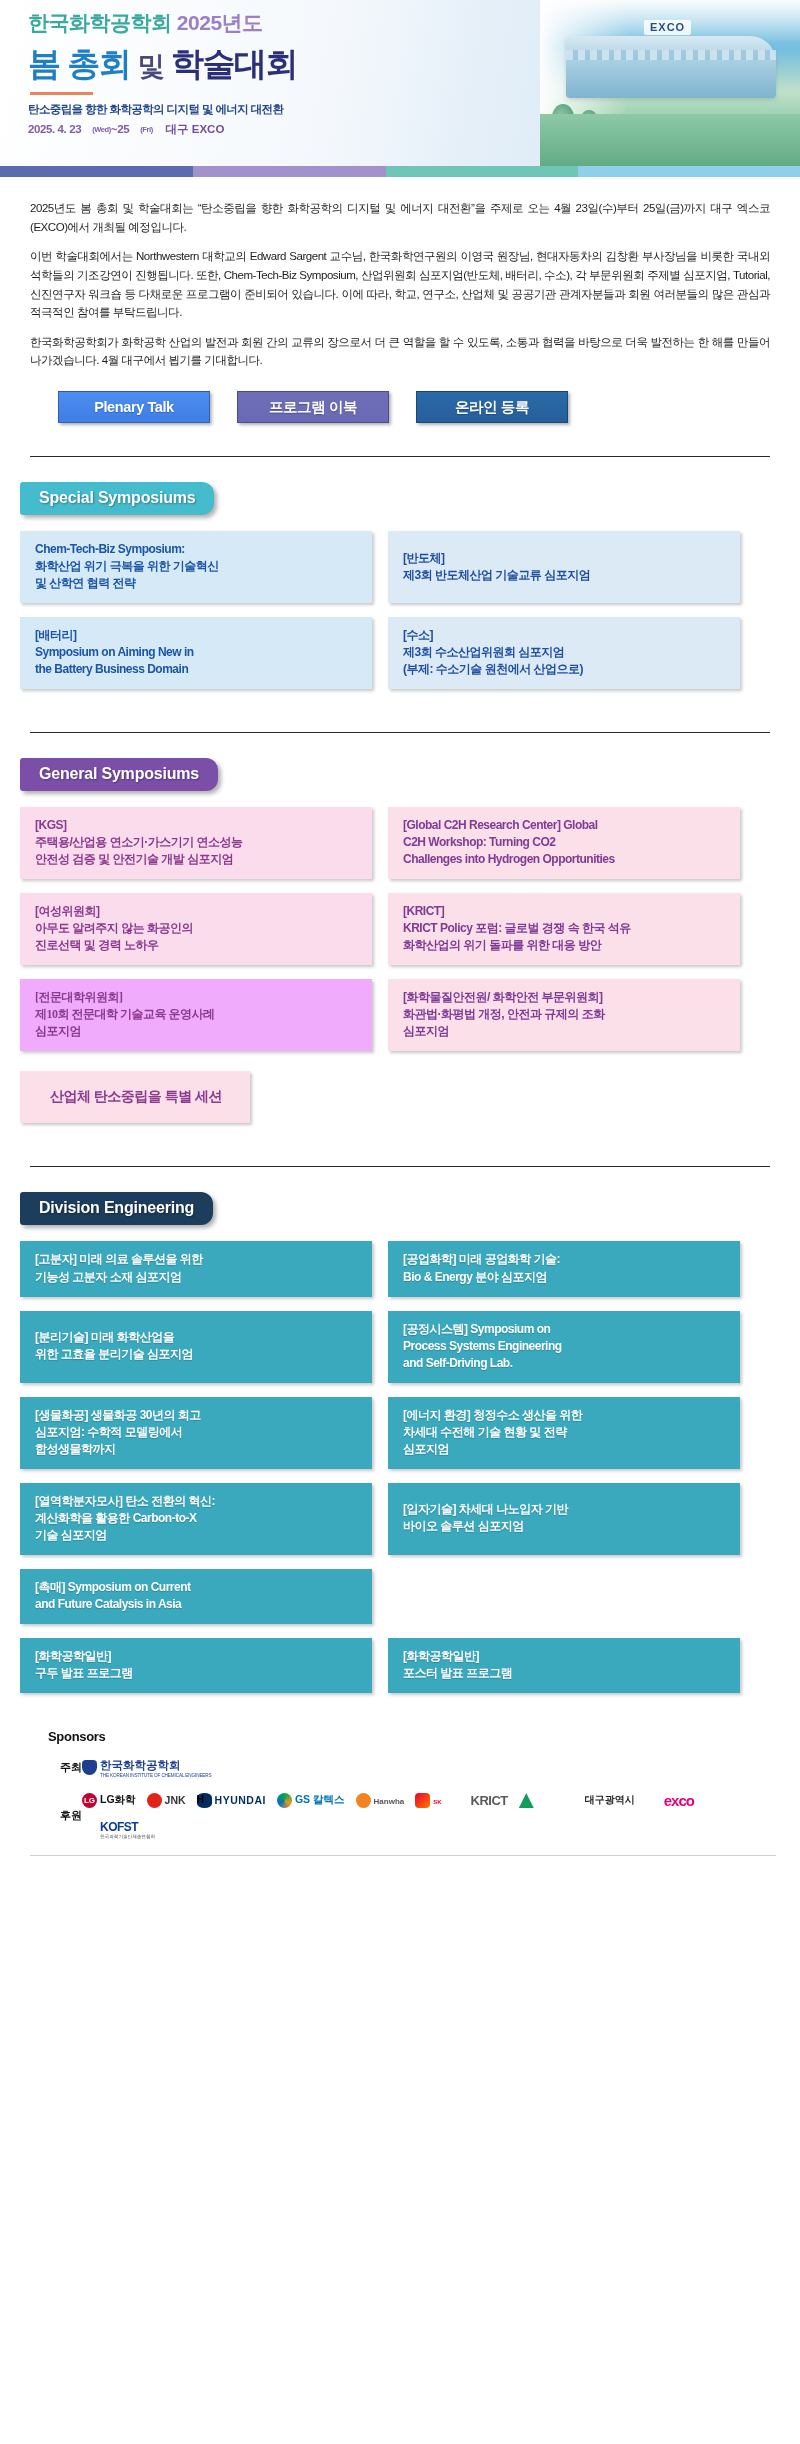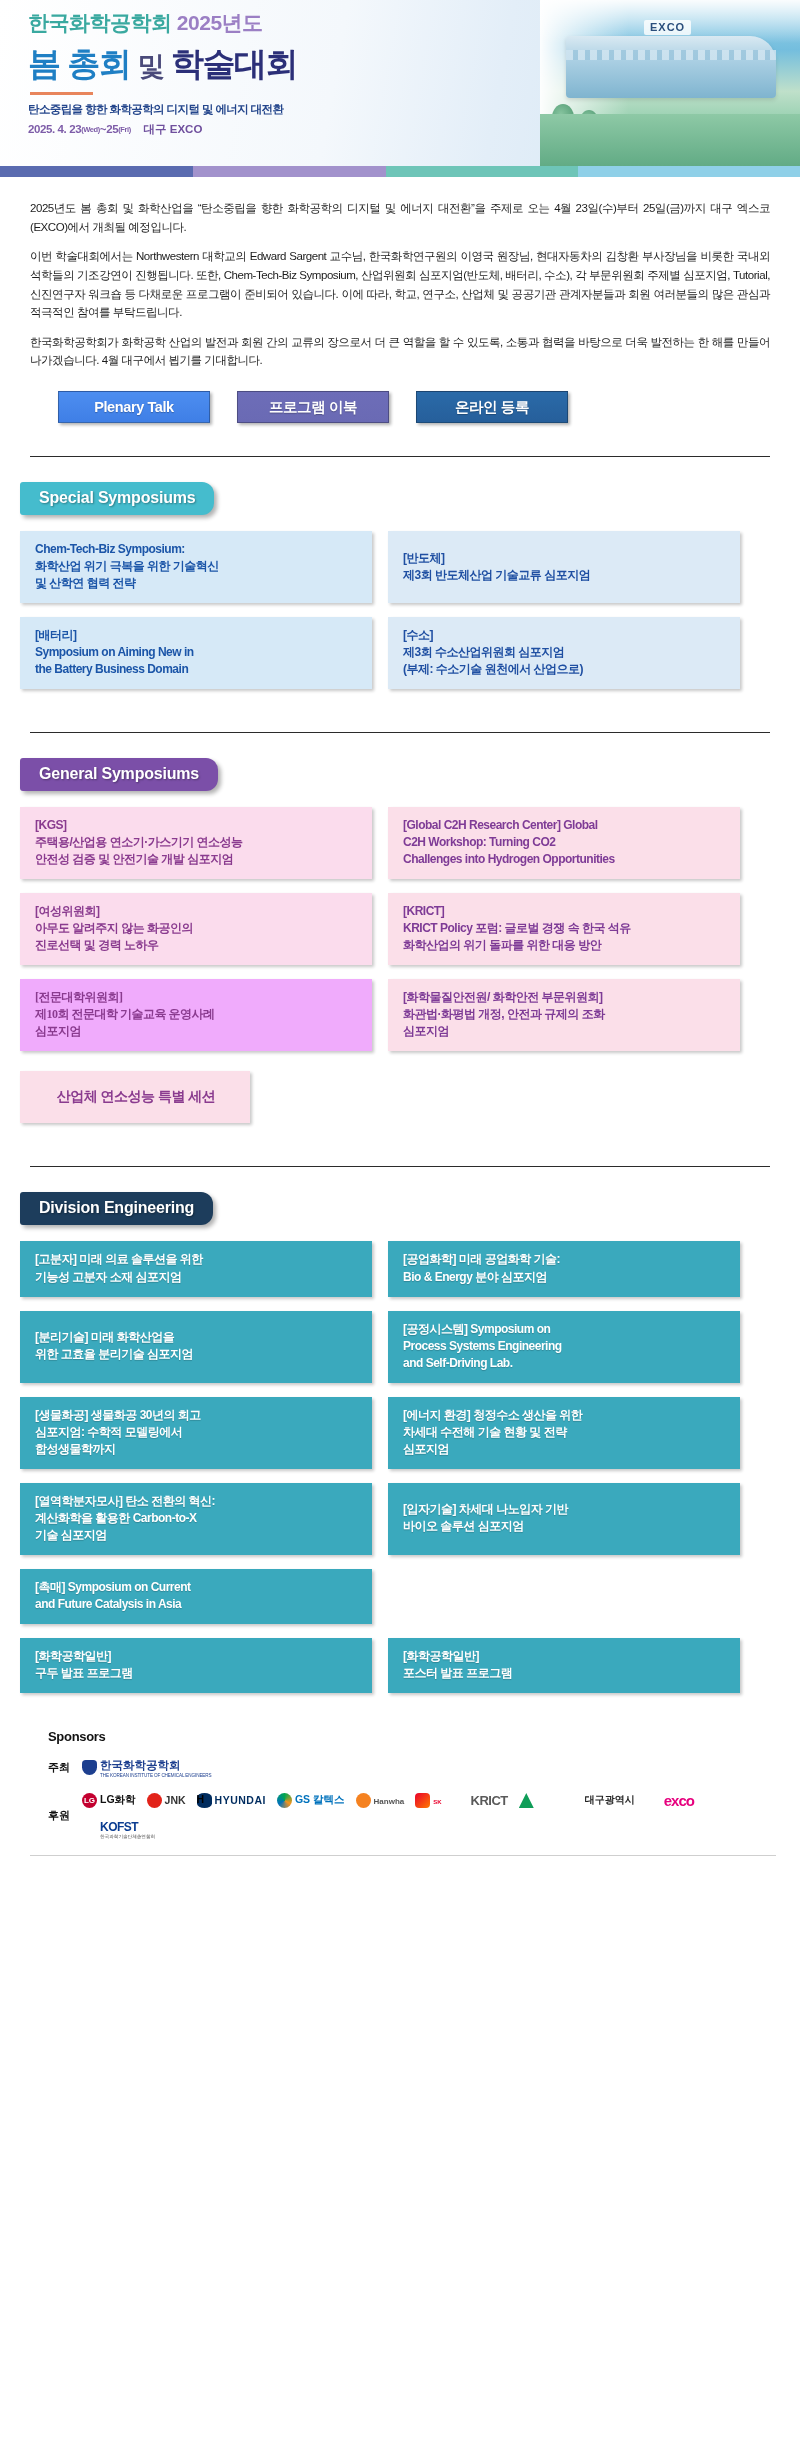--- a/index.html
+++ b/index.html
@@ -65,21 +65,21 @@
   .t-line1 { font-size:21px; font-weight:700; letter-spacing:-.5px; line-height:1.2; }
   .t-line1 .k1{ color:#3aa9a0; }
   .t-line1 .k2{ color:#9b7fc4; }
   .t-line2 { font-size:33px; font-weight:800; letter-spacing:-1.5px; line-height:1.15; margin-top:10px; }
   .t-line2 .b1{ color:#1f7fc4; }
   .t-line2 .b2{ color:#4a4a7a; font-size:27px; }
   .t-line2 .b3{ color:#2b2f78; }
   .rule-orange { width:63px; height:3px; background:#e8855c; margin:9px 0 7px 2px; }
   .t-sub { font-size:11.5px; font-weight:700; color:#24468c; letter-spacing:-.6px; }
   .t-date { font-size:11.5px; font-weight:700; color:#7d5ca8; letter-spacing:-.4px; margin-top:5px; }
-  .t-date .sm { font-size:7.5px; vertical-align:1px; }
+  .t-date .sm { font-size:7.5px; vertical-align:1px;margin-left:11px; }
   .t-date .venue { color:#6f4f9d; margin-left:10px; letter-spacing:0; }
 
   .colorbar { display:flex; height:11px; width:100%; }
   .colorbar i { display:block; height:100%; }
 
   
   .intro { padding: 22px 30px 0 30px; }
   .intro p {
     margin: 0 0 11px 0;
     font-size: 11.5px;
@@ -143,21 +143,21 @@
   .card.teal  { background:#3aa9bd; color:#ffffff; text-shadow:0 1px 1px rgba(0,0,0,.2); }
   .card.single{ width:230px; background:#fbdfe9; color:#8a3b8f; font-size:14px; justify-content:center; }
 
   
   .sponsors { padding: 26px 24px 0 30px; }
   .sponsors h3 {
     margin:0 0 14px 18px; font-size:13px; font-weight:700; color:#111;
     letter-spacing:-.3px;
   }
   .sp-row { display:flex; align-items:center; margin: 0 0 14px 18px; }
-  .sp-label { font-size:11px; font-weight:700; color:#111; width:34px; flex:none; }
+  .sp-label { font-size:11px; font-weight:700; color:#111; width:34px; flex:none;text-align:right; }
   .logos { display:flex; align-items:center; gap:11px; flex-wrap:wrap; }
   .logo { display:flex; align-items:center; font-size:10.5px; font-weight:700; white-space:nowrap; }
   .logo .mark {
     width:15px; height:15px; border-radius:50%; margin-right:3px; flex:none;
     display:inline-block;
   }
   .logo.kiche .mark { background:#1d3f8f; border-radius:4px 4px 8px 8px; }
   .logo.kiche .txt  { color:#1d3f8f; font-size:11.5px; }
   .logo.kiche .sub  { display:block; font-size:4.6px; color:#1d3f8f; font-weight:400; letter-spacing:-.1px;}
   .logo.lg .mark    { background:#c3002f; color:#fff; font-size:8px; line-height:15px; text-align:center; }
@@ -214,21 +214,21 @@
   </div>
 
   <div class="colorbar" id="colorbar">
       <i style="background: rgb(90, 107, 176); flex: 1 1 0%;"></i>
       <i style="background: rgb(162, 146, 204); flex: 1 1 0%;"></i>
       <i style="background: rgb(110, 197, 184); flex: 1 1 0%;"></i>
       <i style="background: rgb(143, 208, 232); flex: 1.15 1 0%;"></i>
     </div>
 
   <div class="intro" id="intro">
-      <p>2025년도 봄 총회 및 화학산업을 “탄소중립을 향한 화학공학의 디지털 및 에너지 대전환”을 주제로 오는 4월 23일(수)부터 25일(금)까지 대구 엑스코(EXCO)에서 개최될 예정입니다.</p>
+      <p>2025년도 봄 총회 및 학술대회는 “탄소중립을 향한 화학공학의 디지털 및 에너지 대전환”을 주제로 오는 4월 23일(수)부터 25일(금)까지 대구 엑스코(EXCO)에서 개최될 예정입니다.</p>
       <p>이번 학술대회에서는 Northwestern 대학교의 Edward Sargent 교수님, 한국화학연구원의 이영국 원장님, 현대자동차의 김창환 부사장님을 비롯한 국내외 석학들의 기조강연이 진행됩니다. 또한, Chem-Tech-Biz Symposium, 산업위원회 심포지엄(반도체, 배터리, 수소), 각 부문위원회 주제별 심포지엄, Tutorial, 신진연구자 워크숍 등 다채로운 프로그램이 준비되어 있습니다. 이에 따라, 학교, 연구소, 산업체 및 공공기관 관계자분들과 회원 여러분들의 많은 관심과 적극적인 참여를 부탁드립니다.</p>
       <p>한국화학공학회가 화학공학 산업의 발전과 회원 간의 교류의 장으로서 더 큰 역할을 할 수 있도록, 소통과 협력을 바탕으로 더욱 발전하는 한 해를 만들어 나가겠습니다. 4월 대구에서 뵙기를 기대합니다.</p>
     </div>
 
   <div class="btn-row" id="btnrow">
       <div class="btn b-blue">Plenary Talk</div>
       <div class="btn b-purple">프로그램 이북</div>
       <div class="btn b-navy">온라인 등록</div>
     </div>
 
@@ -282,21 +282,21 @@
 제10회 전문대학 기술교육 운영사례
 심포지엄</span>
           </div>
           <div class="card pink2">
             <span style="white-space: pre-line;">[화학물질안전원/ 화학안전 부문위원회]
 화관법·화평법 개정, 안전과 규제의 조화
 심포지엄</span>
           </div>
         </div><div class="grid" style="margin-top: 20px;">
           <div class="card single">
-            <span>산업체 연소성능 특별 세션</span>
+            <span>산업체 탄소중립을 특별 세션</span>
           </div>
         </div></div>
       <div class="hr-dark"></div>
       <div class="sec" style="padding: 0px 0px 10px;"><div class="sec-head navy">Division Engineering</div><div class="grid">
           <div class="card teal">
             <span style="white-space: pre-line;">[고분자] 미래 의료 솔루션을 위한
 기능성 고분자 소재 심포지엄</span>
           </div>
           <div class="card teal">
             <span style="white-space: pre-line;">[공업화학] 미래 공업화학 기술:

